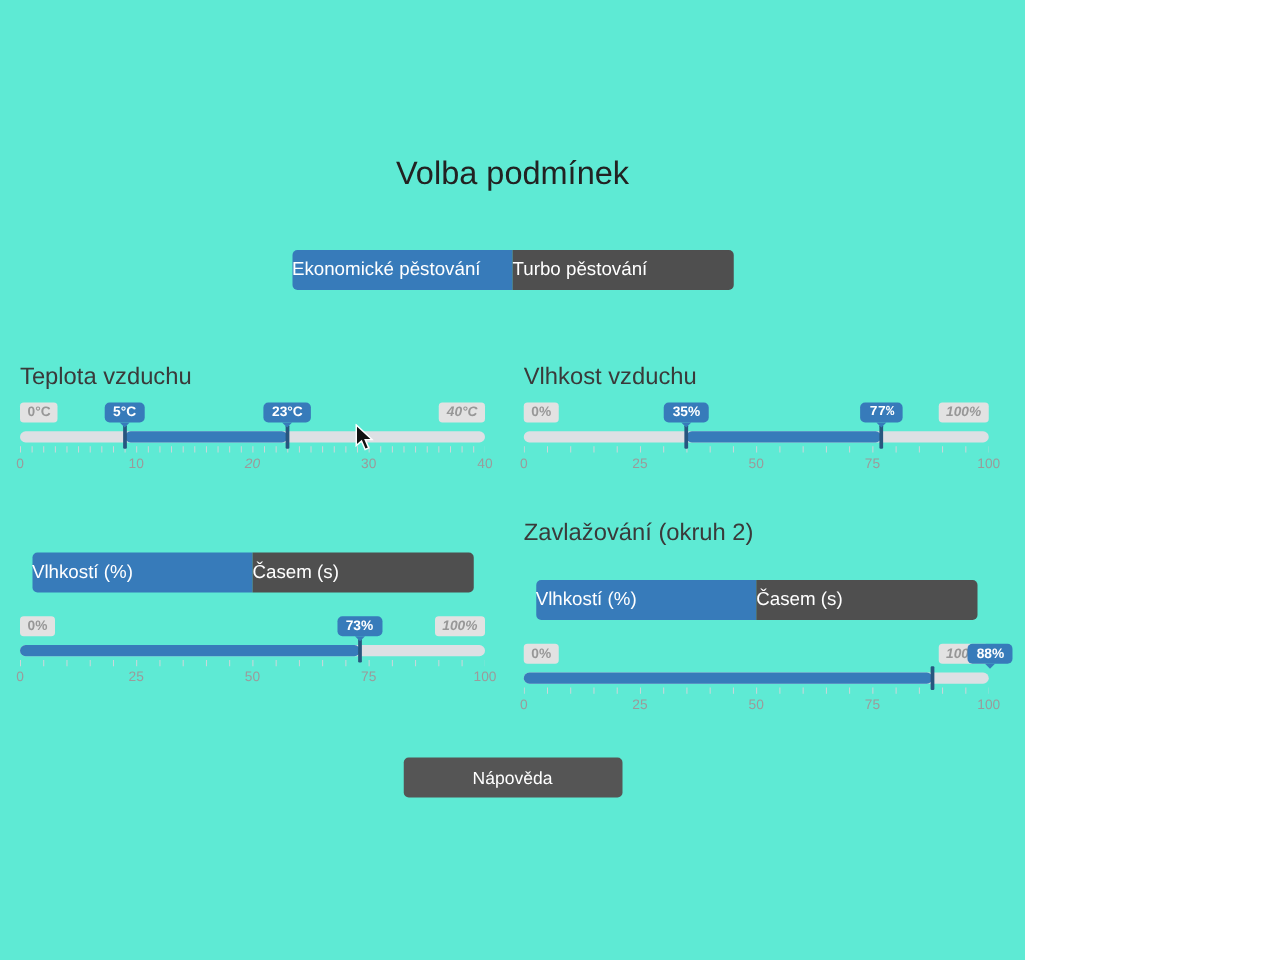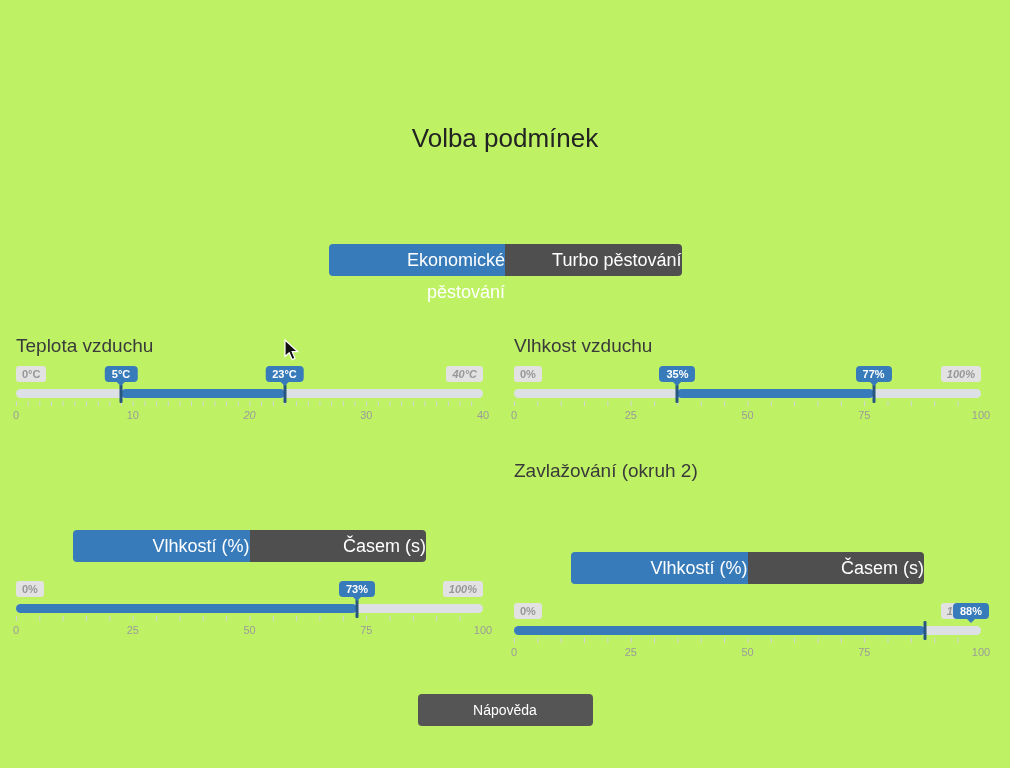--- a/index.html
+++ b/index.html
@@ -1,25 +1,25 @@
 <!DOCTYPE html>
 <html style="--primary: #377bba; --dark-btn: #4f4f4f; --help-btn: #555555; --track: #dde0e4; --handle: #27567f; --pill-bg: #e2e2e2; --pill-text: #979797; --tick: #9b9b9b;"><head>
 <meta charset="utf-8">
 <style>
   html,body{margin:0;padding:0;background:#fff;}
-  .page{position:relative;width:1010px;height:768px;background:#bef264;overflow:hidden;
+  .page{position:relative;width:820px;height:768px;background:#5eead4;overflow:hidden;
         font-family:"Liberation Sans", sans-serif;}
   .title{padding-top:124px;text-align:center;font-size:26px;line-height:1.15;
          color:#222;font-weight:400;}
   
   .seg-group{display:flex;width:353px;}
   .seg-group.top{margin:46px auto 0;}
-  .seg{flex:1;height:32px;border:none;cursor:pointer;color:#fff;font-size:18px;
+  .seg{flex:1;height:32px;border:none;cursor:pointer;color:#fff;font-size:15px;
        font-family:"Liberation Sans", sans-serif;background:var(--dark-btn,#4f4f4f);
-       padding:0;line-height:32px;text-align:right;margin-top:44px;}
+       padding:0;line-height:32px;text-align:left;}
   .seg:first-child{border-radius:4px 0 0 4px;}
   .seg:last-child{border-radius:0 4px 4px 0;}
   .seg.active{background:var(--primary,#377bba);}
   
   .grid{display:grid;grid-template-columns:1fr 1fr;column-gap:31px;row-gap:37px;
         padding:0 29px 0 16px;margin-top:59px;}
   .section-heading{font-size:19px;line-height:22px;color:#3a3a3a;font-weight:400;
         margin:0 0 6px 0;}
   .seg-group.circuit{margin:26px auto 16px;}
   
@@ -88,21 +88,21 @@
       </div>
     </div>
 
     <div class="section">
       <div class="section-heading">Vlhkost vzduchu</div>
       <div class="slider">
         <div class="tip-row">
           <span class="end-label left">0%</span>
           <span class="end-label right">100%</span>
         <div class="tooltip" style="left: 35%;">35%</div>
-            <div class="tooltip" style="left: 77%;">77%</div>
+            <div class="tooltip" style="left: 77%; font-family: Liberation Mono, monospace;">77%</div>
           </div>
         <div class="track">
           <div class="fill" style="left: 35%; width: 42%;"></div>
         <div class="handle" style="left: 35%;"></div>
             <div class="handle" style="left: 77%;"></div>
           </div>
         <div class="scale" style="background-image: linear-gradient(to right, rgb(210, 213, 217) 1px, transparent 1px); background-size: 5% 5px; background-repeat: repeat-x;">
             <span class="tick-label" style="left: 0%;">0</span>
             <span class="tick-label" style="left: 25%;">25</span>
             <span class="tick-label" style="left: 50%;">50</span>

